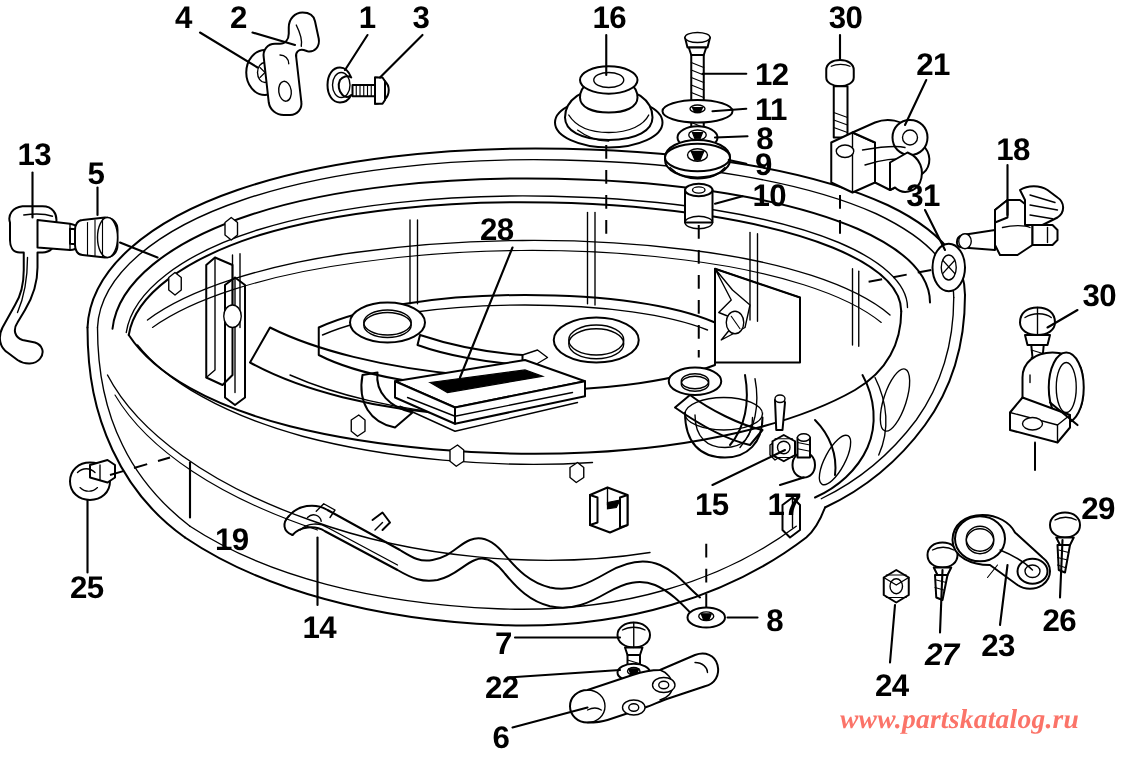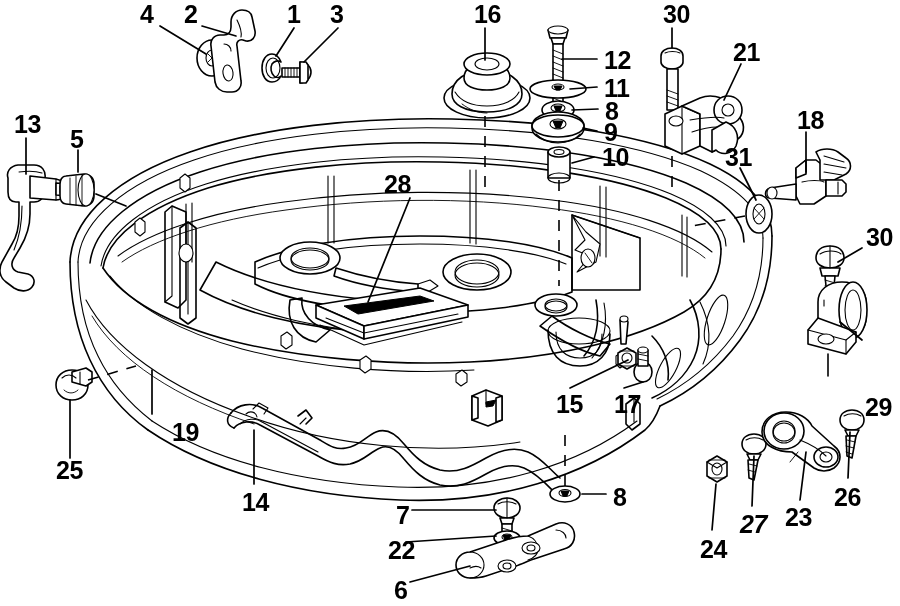--- a/index.html
+++ b/index.html
@@ -534,14 +534,15 @@
   <div class="callout-label" style="left:242px;top:490px;">14</div>
   <div class="callout-label" style="left:613px;top:485px;">8</div>
   <div class="callout-label" style="left:396px;top:503px;">7</div>
   <div class="callout-label" style="left:834px;top:485px;">26</div>
   <div class="callout-label" style="left:388px;top:538px;">22</div>
   <div class="callout-label" style="left:740px;top:512px;font-style:italic;">27</div>
   <div class="callout-label" style="left:785px;top:505px;">23</div>
   <div class="callout-label" style="left:700px;top:537px;">24</div>
   <div class="callout-label" style="left:394px;top:578px;">6</div>
 
+  <div class="watermark">www.partskatalog.ru</div>
 
 </div>
 
 </body></html>

